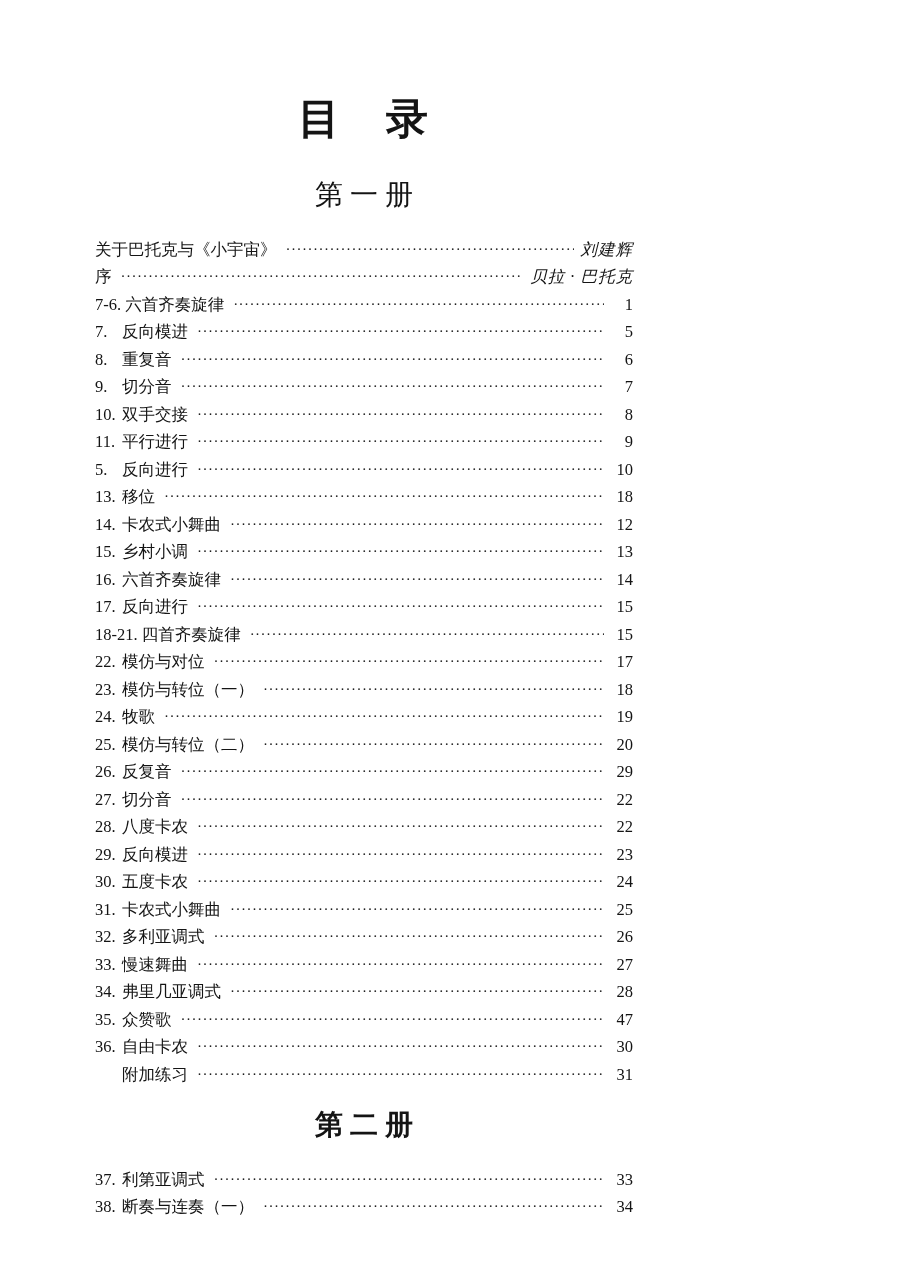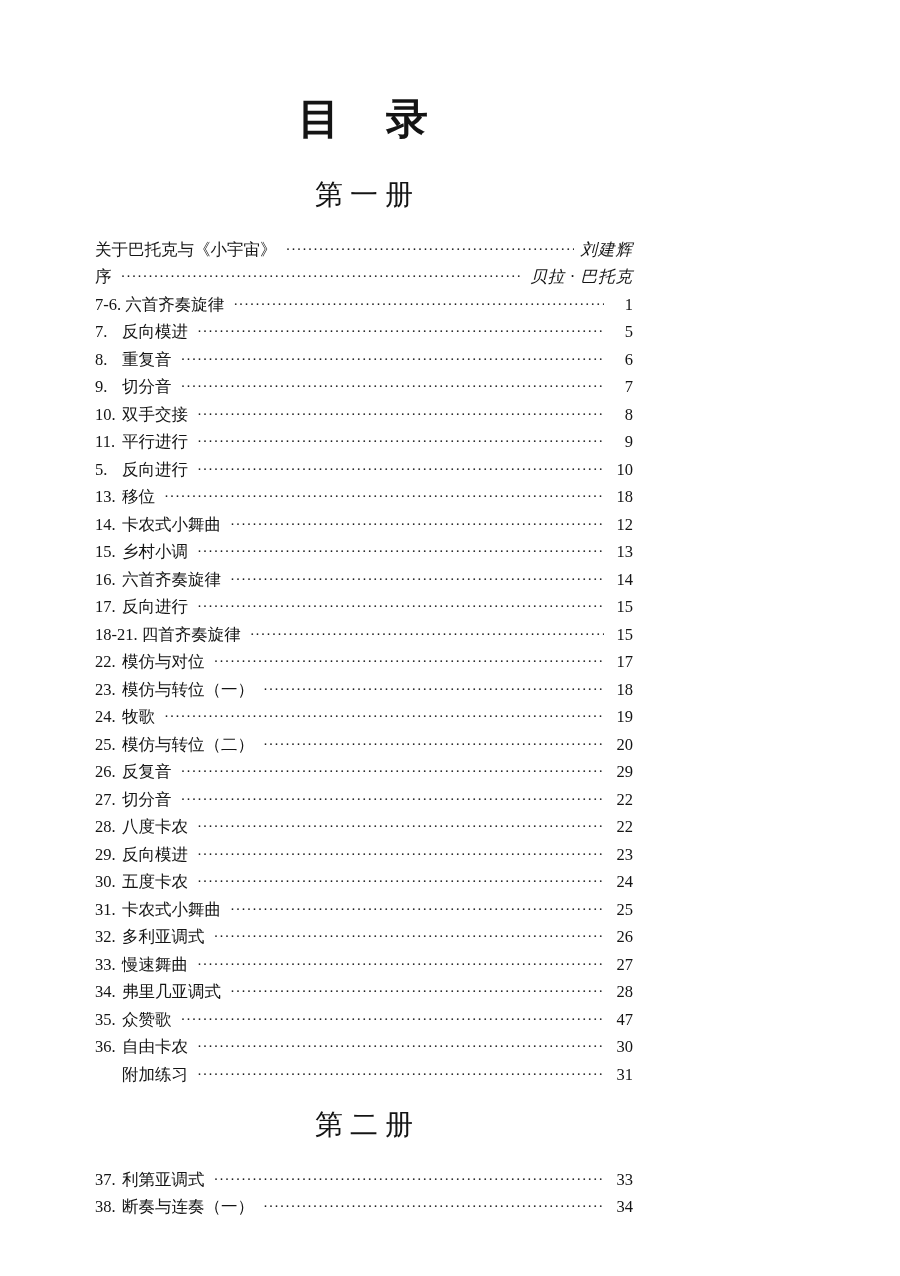--- a/index.html
+++ b/index.html
@@ -31,20 +31,21 @@
   }
   .section-heading {
     margin: 36px 0 0 0;
     text-align: center;
     font-size: 28px;
     line-height: 1.2;
     font-weight: 400;
   }
   section + section .section-heading {
     margin-top: 20px;
+    font-weight: bold;
   }
   .rows {
     margin-top: 24px;
   }
   .row {
     display: flex;
     align-items: flex-end;
     line-height: 27.5px;
     font-size: 16.5px;
   }

